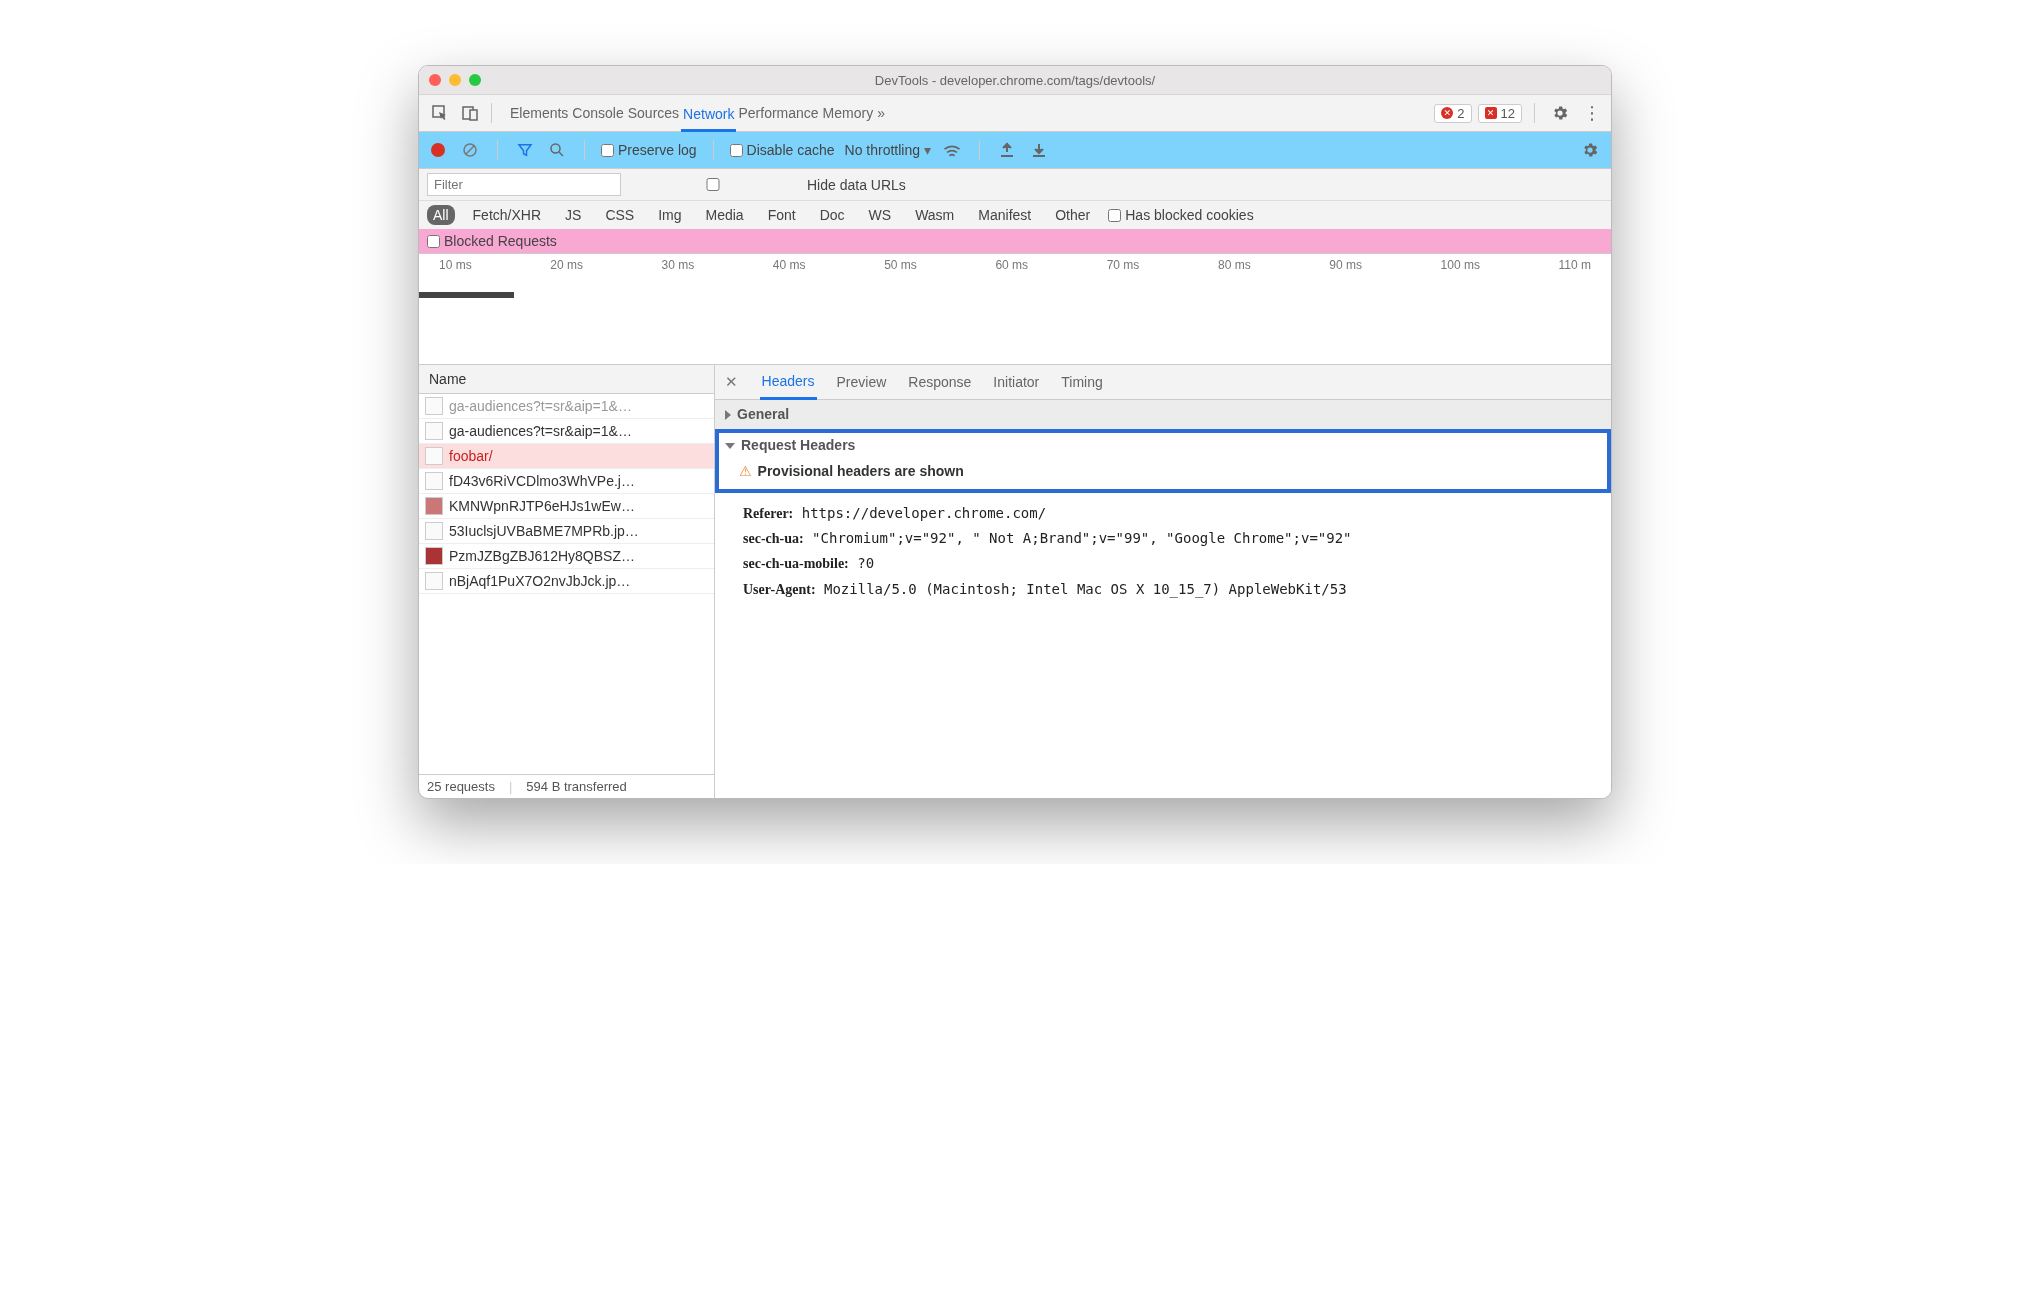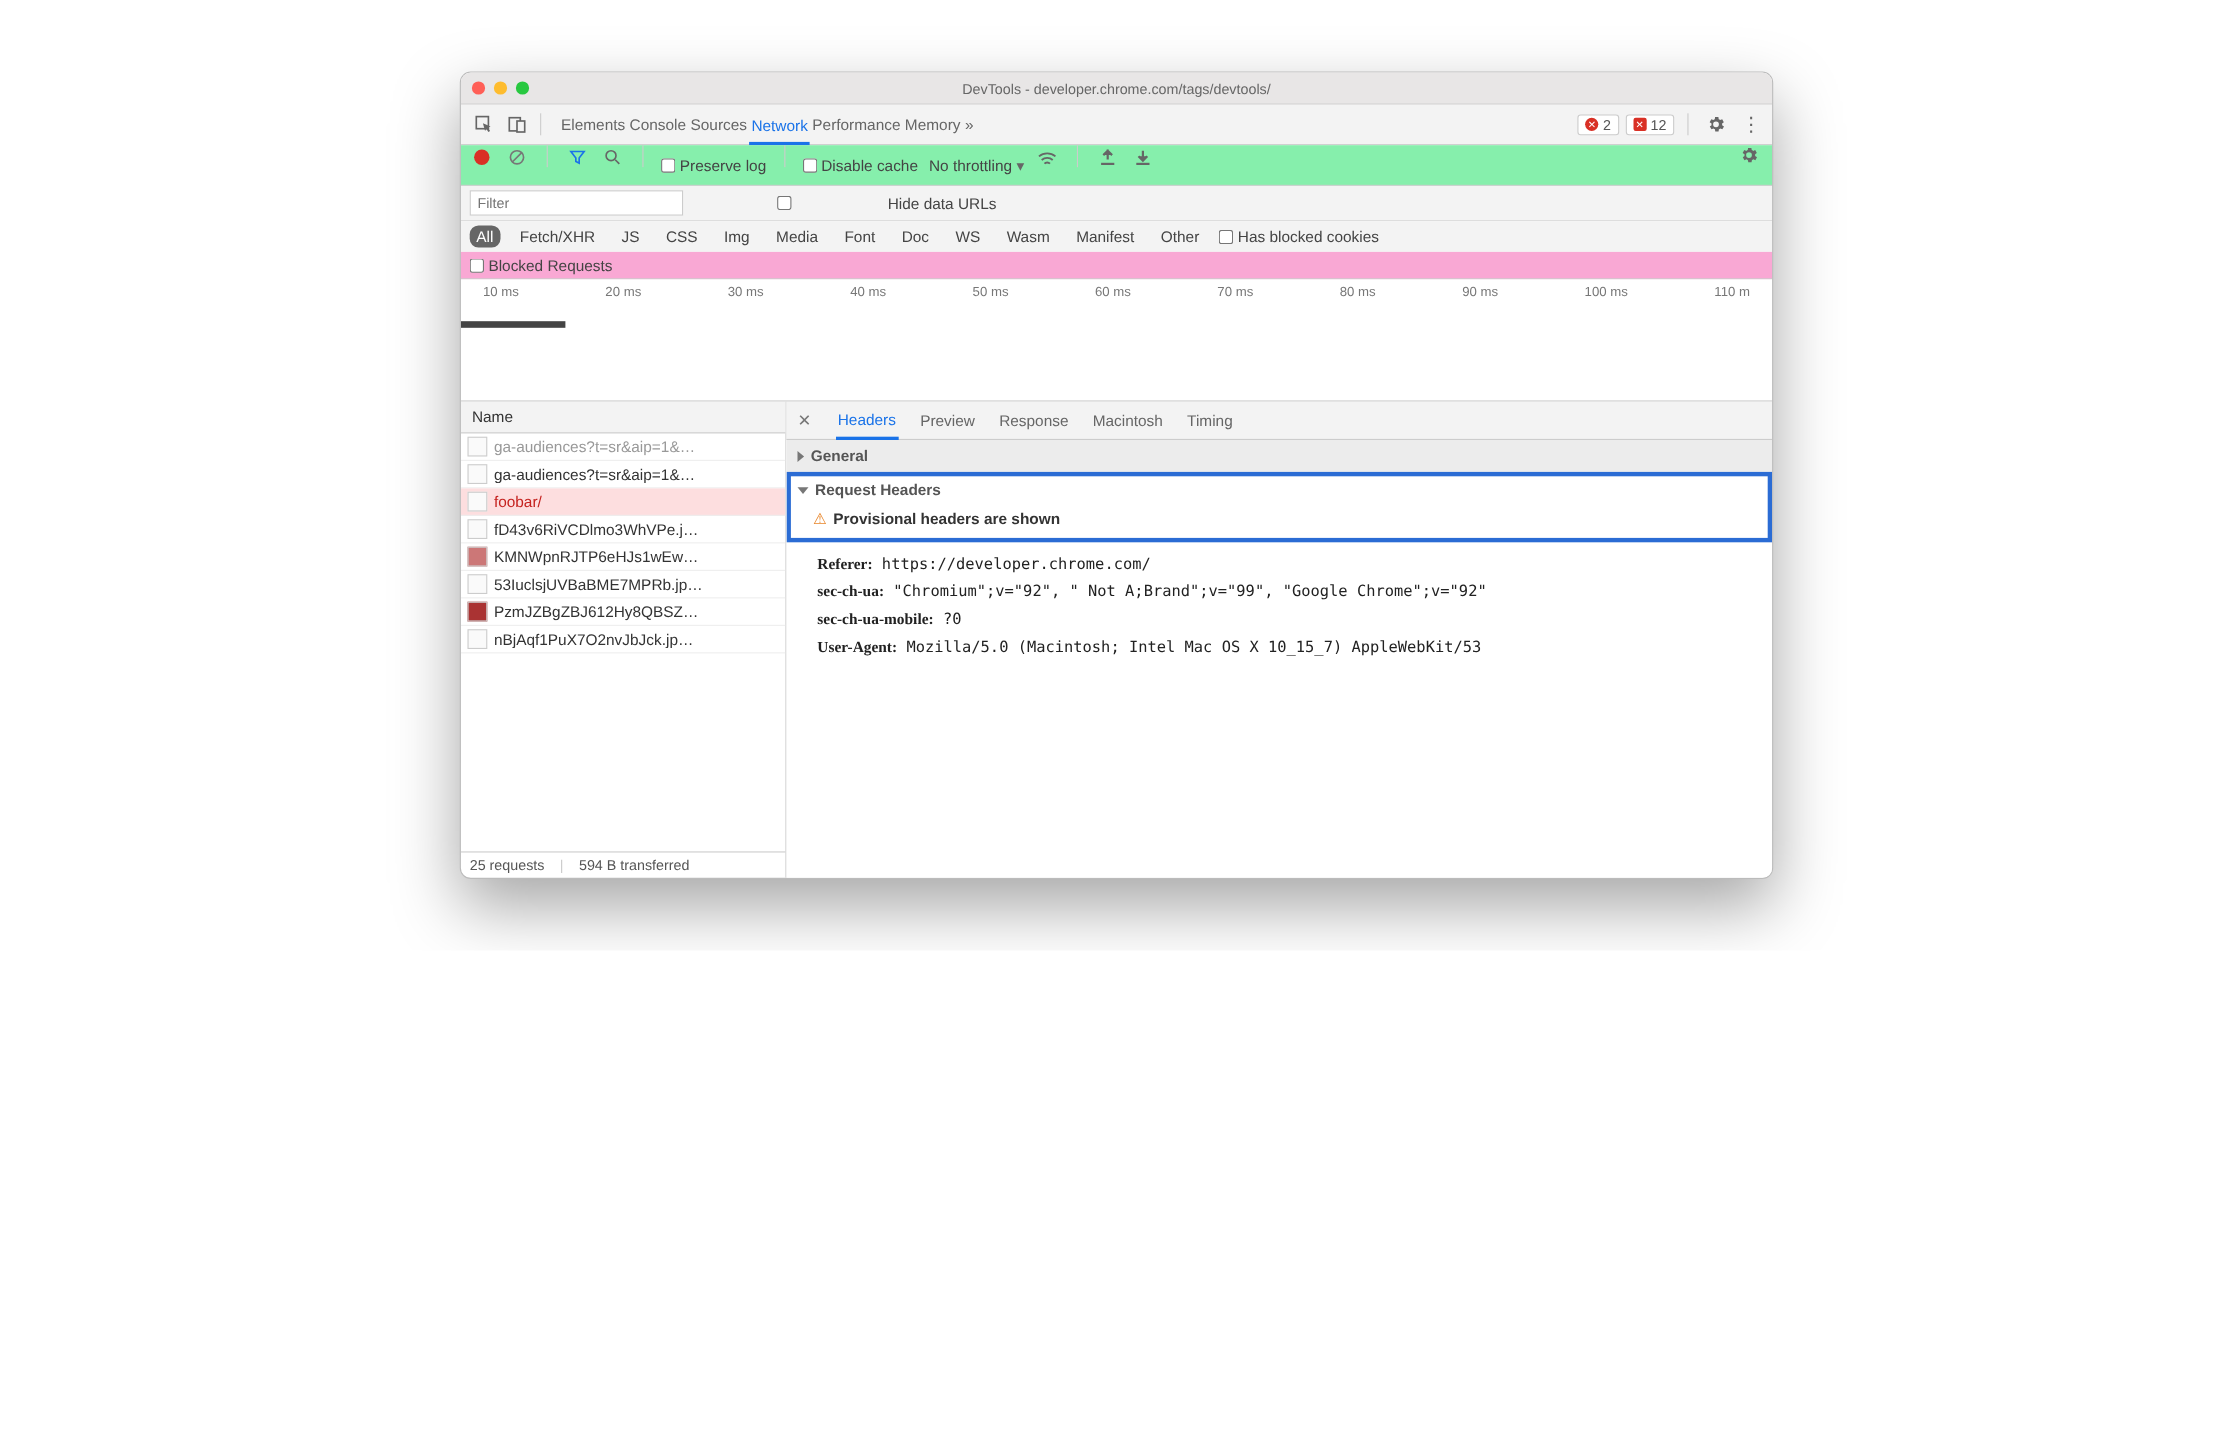--- a/index.html
+++ b/index.html
@@ -14,21 +14,21 @@
 .sep{width:1px;height:20px;background:#ccc;margin:0 6px}
 .tabs{display:flex;align-items:center;margin-left:10px}
 .tab{padding:7px 2px;color:#666;cursor:pointer}
 .tab.active{color:#1a73e8;border-bottom:3px solid #1a73e8;margin-bottom:-4px}
 .errchips{display:flex;gap:6px;margin-left:auto;align-items:center}
 .chip{border:1px solid #ccc;border-radius:3px;padding:1px 6px;font-size:13px;display:flex;align-items:center;gap:4px;background:#fff}
 .chip .ic{width:12px;height:12px;border-radius:50%;display:inline-block}
 .ic.oct{background:#d93025;color:#fff;font-size:9px;text-align:center;line-height:12px}
 .ic.sq{border-radius:2px;background:#d93025;color:#fff;font-size:9px;text-align:center;line-height:12px}
 .gear{margin:0 4px}
-.subbar{height:36px;display:flex;border-bottom:1px solid #ccc;background:#86efac;padding:0 8px;gap:10px;font-size:14px;color:#444}
+.subbar{height:36px;display:flex;align-items:center;border-bottom:1px solid #ccc;background:#7dd3fc;padding:0 8px;gap:10px;font-size:14px;color:#444}
 .rec{width:14px;height:14px;border-radius:50%;background:#d93025}
 .iconbtn{display:flex;align-items:center;justify-content:center;width:22px;height:22px;color:#666}
 .chk{display:flex;align-items:center;gap:4px}
 .chk input{margin:0}
 .subbar .throttle{display:flex;align-items:center;gap:4px}
 .filterbar{display:flex;align-items:center;padding:4px 8px;gap:2px;border-bottom:1px solid #ddd;background:#f3f3f3;font-size:14px;color:#444}
 .filterbar input{border:1px solid #ccc;background:#fff;padding:3px 6px;font-size:13px;width:180px}
 .typerow{display:flex;align-items:center;padding:4px 8px;gap:12px;background:#f3f3f3;font-size:14px;color:#444;flex-wrap:wrap}
 .pill{padding:2px 6px;border-radius:8px}
 .pill.active{background:#666;color:#fff}
@@ -276,21 +276,21 @@
         <span>594 B transferred</span>
       </div>
     </div>
 
     <div class="main">
       <div class="detailtabs">
         <span class="close">✕</span>
         <span class="dtab active">Headers</span>
         <span class="dtab">Preview</span>
         <span class="dtab">Response</span>
-        <span class="dtab">Macintosh</span>
+        <span class="dtab">Initiator</span>
         <span class="dtab">Timing</span>
       </div>
       <div class="panel">
         <div class="section coll"><span class="tri right"></span><span>General</span></div>
 
         <div class="hlbox">
           <div><span class="tri down"></span><span class="rqh">Request Headers</span></div>
           <div class="warnline">
             <span class="warntri">⚠</span>
             <b>Provisional headers are shown</b>

